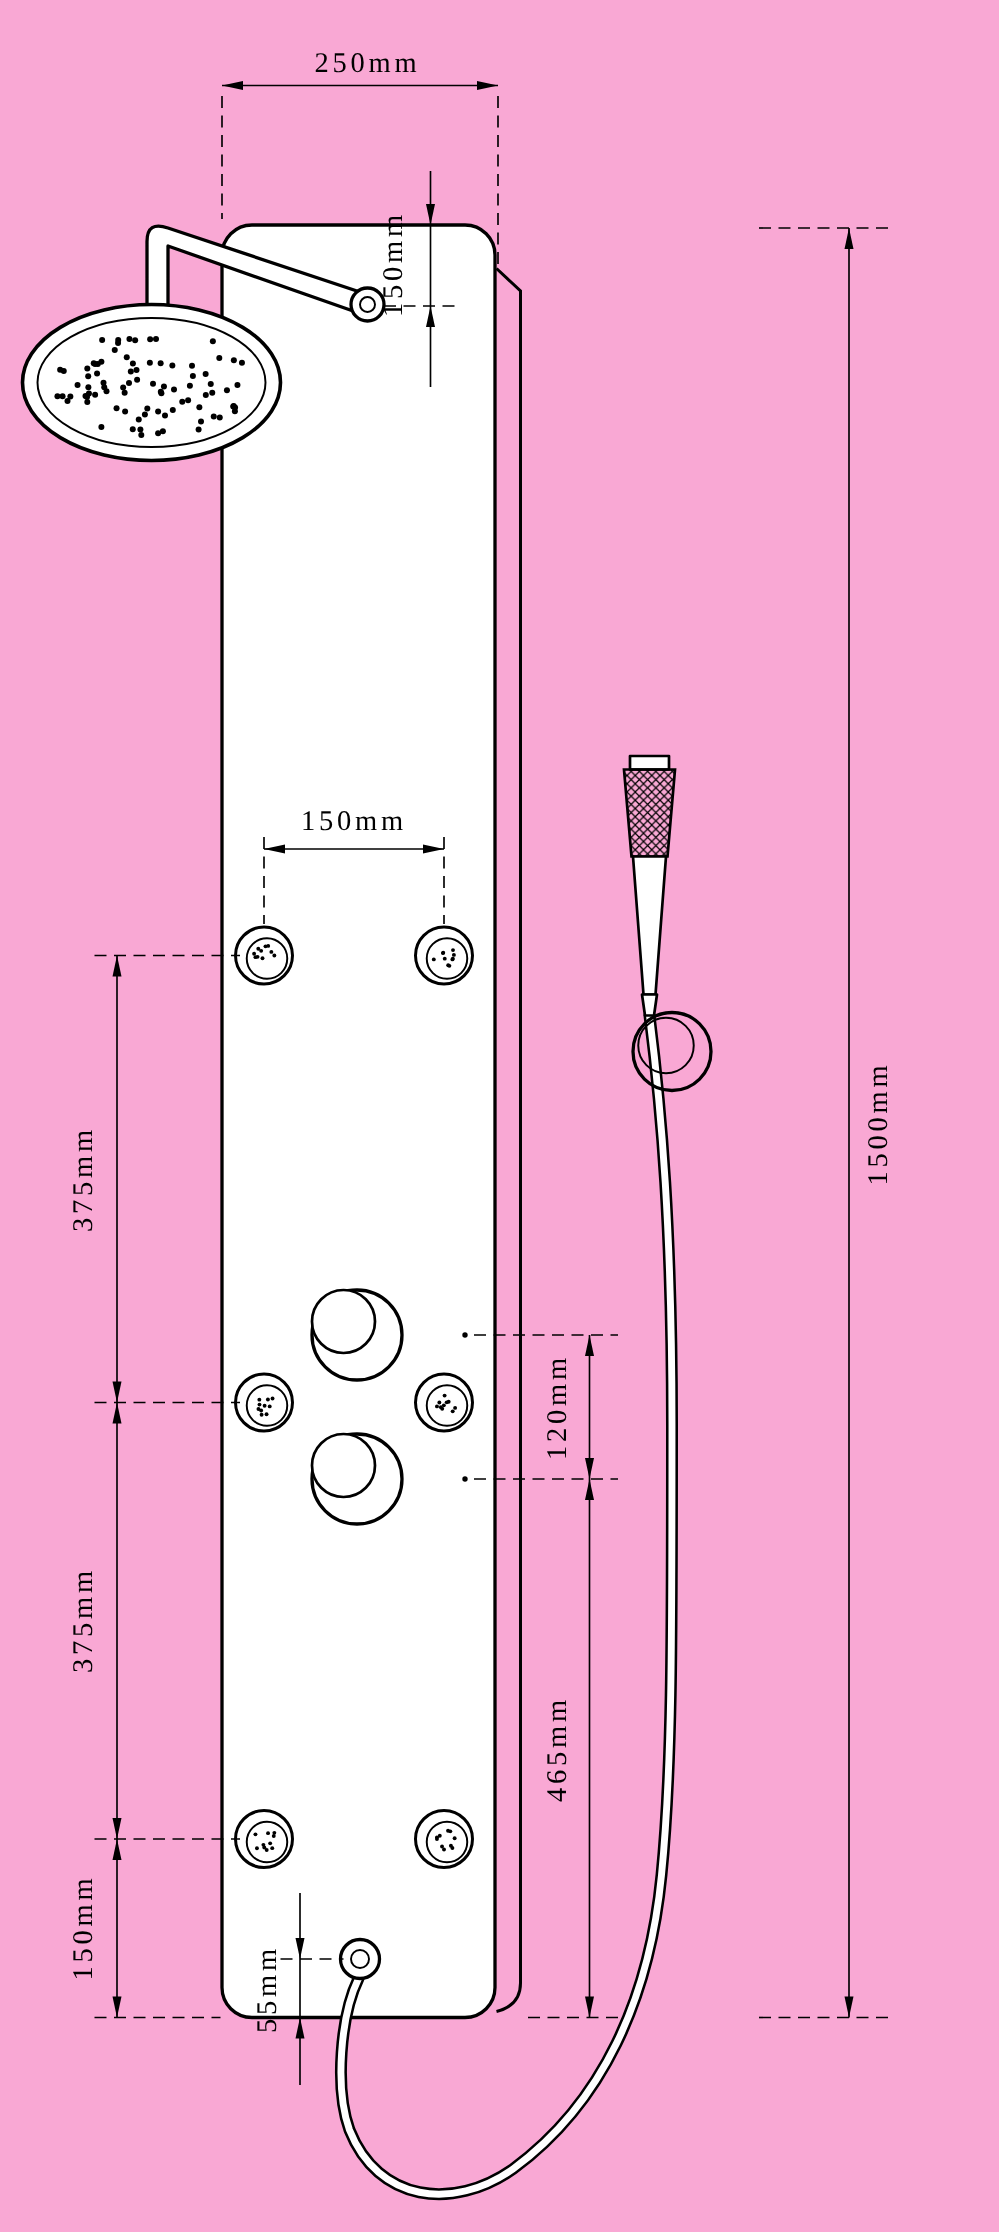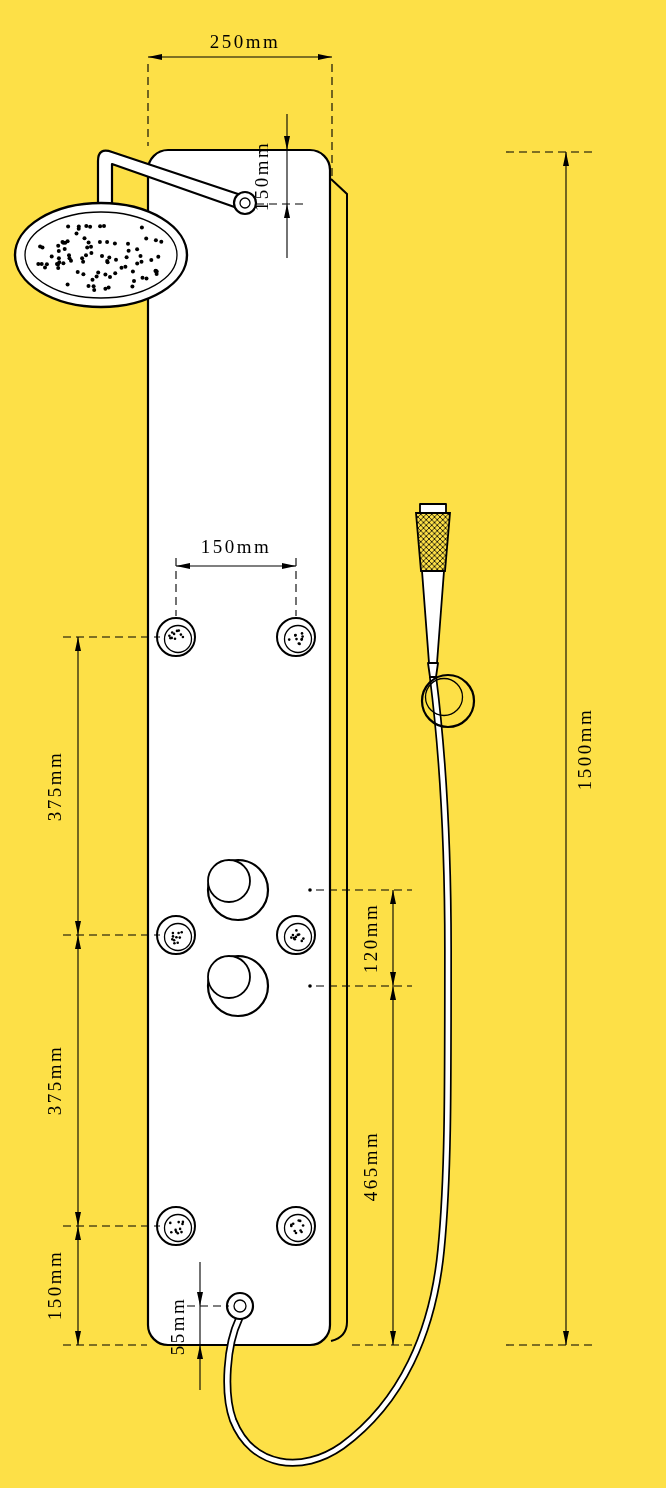--- a/index.html
+++ b/index.html
@@ -1,19 +1,19 @@
 <!DOCTYPE html>
 <html><head>
 <meta charset="utf-8">
 <style>
   * { box-sizing: border-box; }
   body { margin: 0; background: #ffffff; }
   .page {
     width: 666px; height: 1488px; position: relative;
-    background: #fde047; overflow: hidden;
+    background: #f9a8d4; overflow: hidden;
     font-family: "Liberation Serif", serif;
   }
   svg text {
     font-family: "Liberation Serif", serif;
     font-size: 19px;
     letter-spacing: 2.5px;
     fill: #000;
   }
   .ol  { fill: #ffffff; stroke: #000; stroke-width: 2.2; stroke-linejoin: round; }
   .ol2 { fill: #ffffff; stroke: #000; stroke-width: 1.8; stroke-linejoin: round; }

